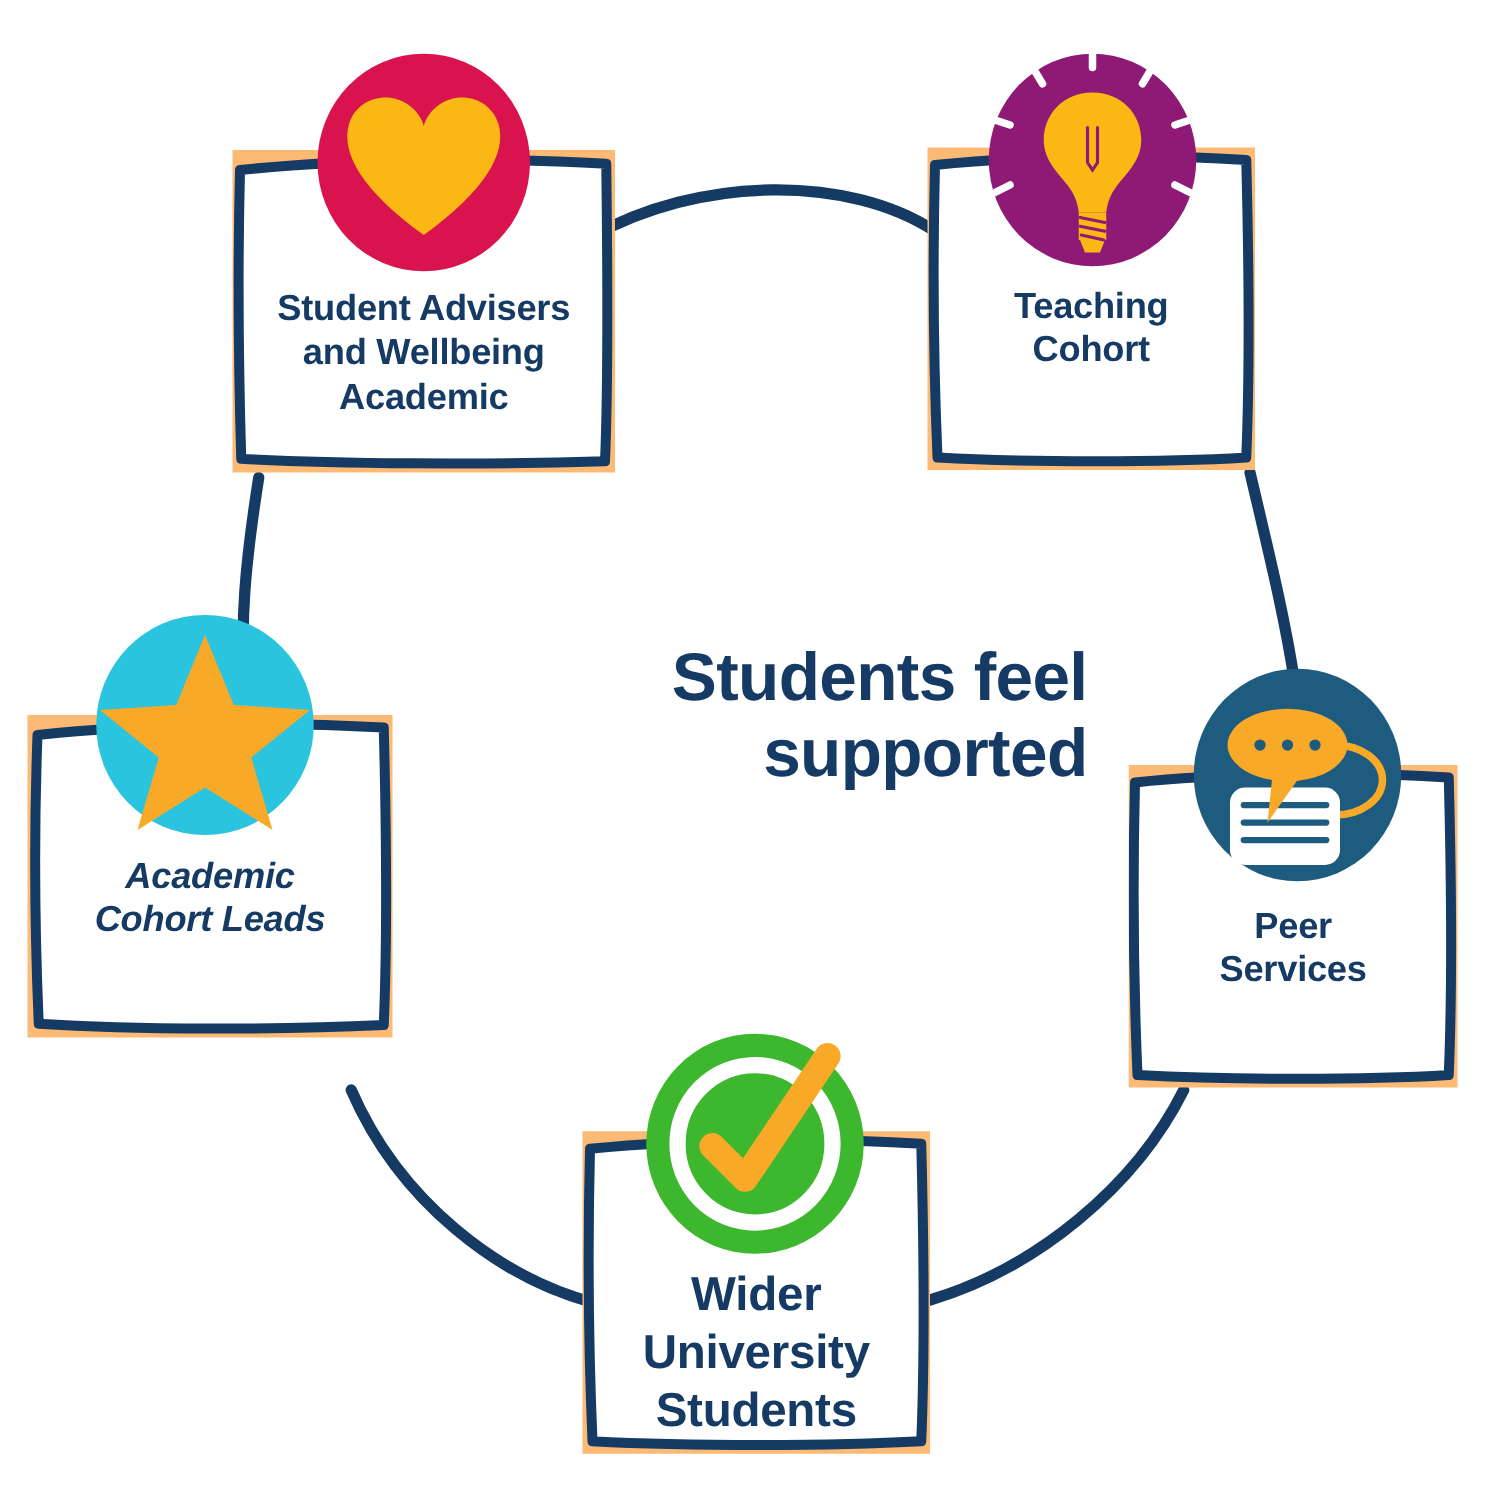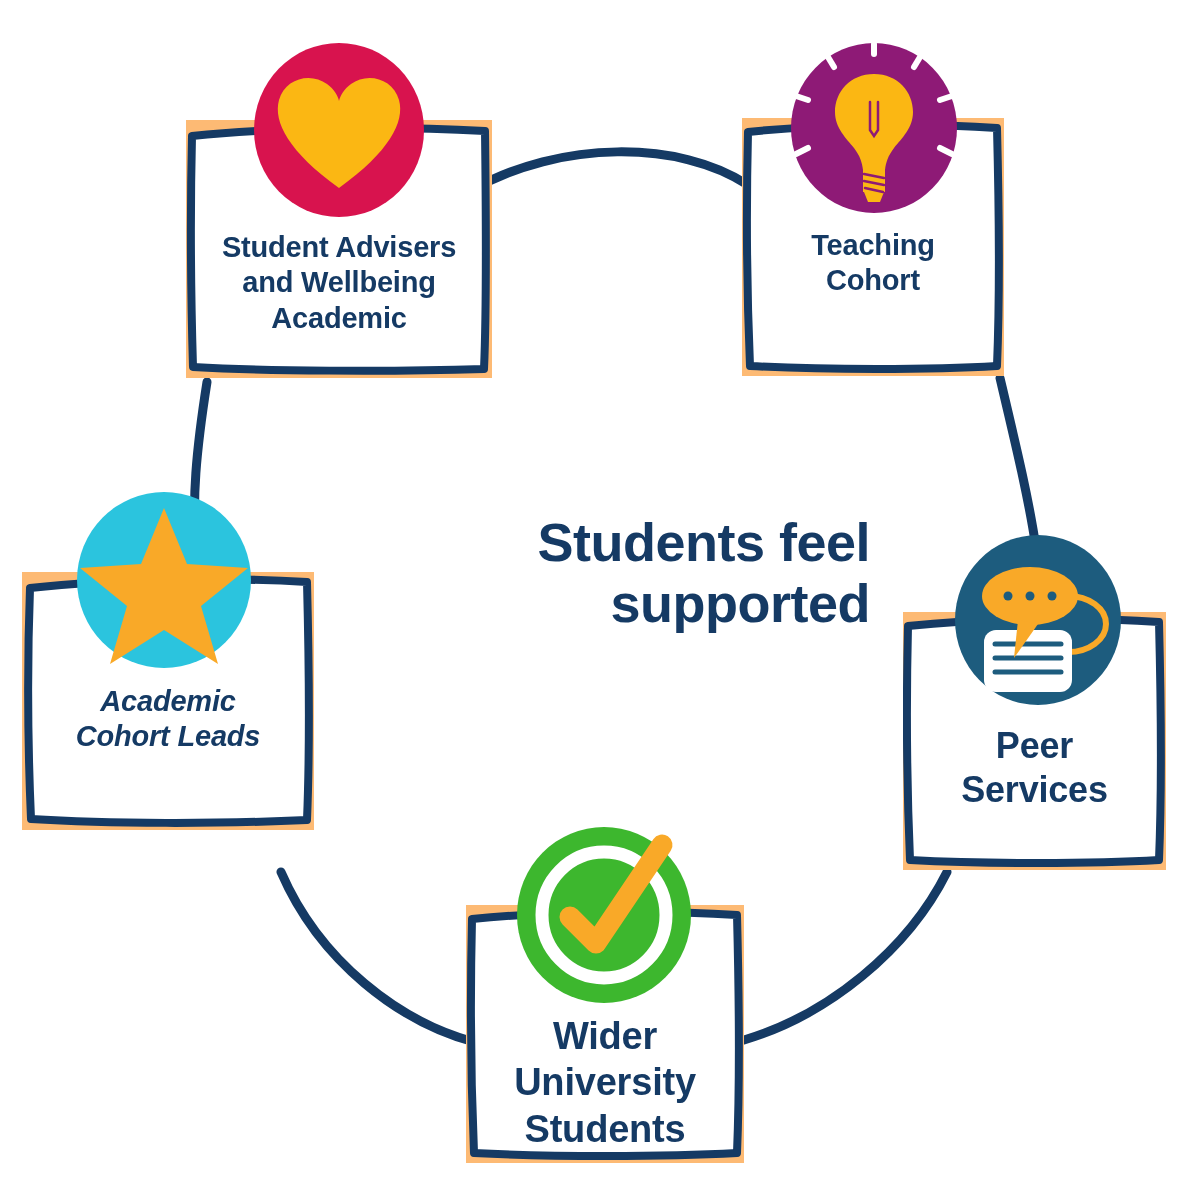--- a/index.html
+++ b/index.html
@@ -157,21 +157,21 @@
 
         <ellipse cx="80" cy="64" rx="48" ry="29" fill="#F9A928"></ellipse>
         <path d="M68 88 L 64 126 L 88 92 Z" fill="#F9A928"></path>
         <g fill="#1D5C7E">
           <circle cx="58" cy="64" r="4.5"></circle>
           <circle cx="80" cy="64" r="4.5"></circle>
           <circle cx="102" cy="64" r="4.5"></circle>
         </g>
       </svg>
     </div>
-    <div class="card-label" style="top:112px; font-size:36px;">
+    <div class="card-label" style="top:112px; font-size:29px;">
       <div>Peer</div>
       <div>Services</div>
     </div>
   </div>
 
   <div class="card" style="left:466px; top:905px; width:278px; height:258px;">
     <svg class="card-frame" viewBox="0 0 278 258" preserveAspectRatio="none">
       <path d="M6,14 C4,96 5,178 8,248 C84,252 198,252 271,248 C274,176 273,88 271,10 C196,5 84,6 6,14 Z" fill="#ffffff" stroke="#153a64" stroke-width="8" stroke-linejoin="round" stroke-linecap="round"></path>
     </svg>
     <div class="icon-wrap" style="left:46px; top:-82px; width:184px; height:184px;">

